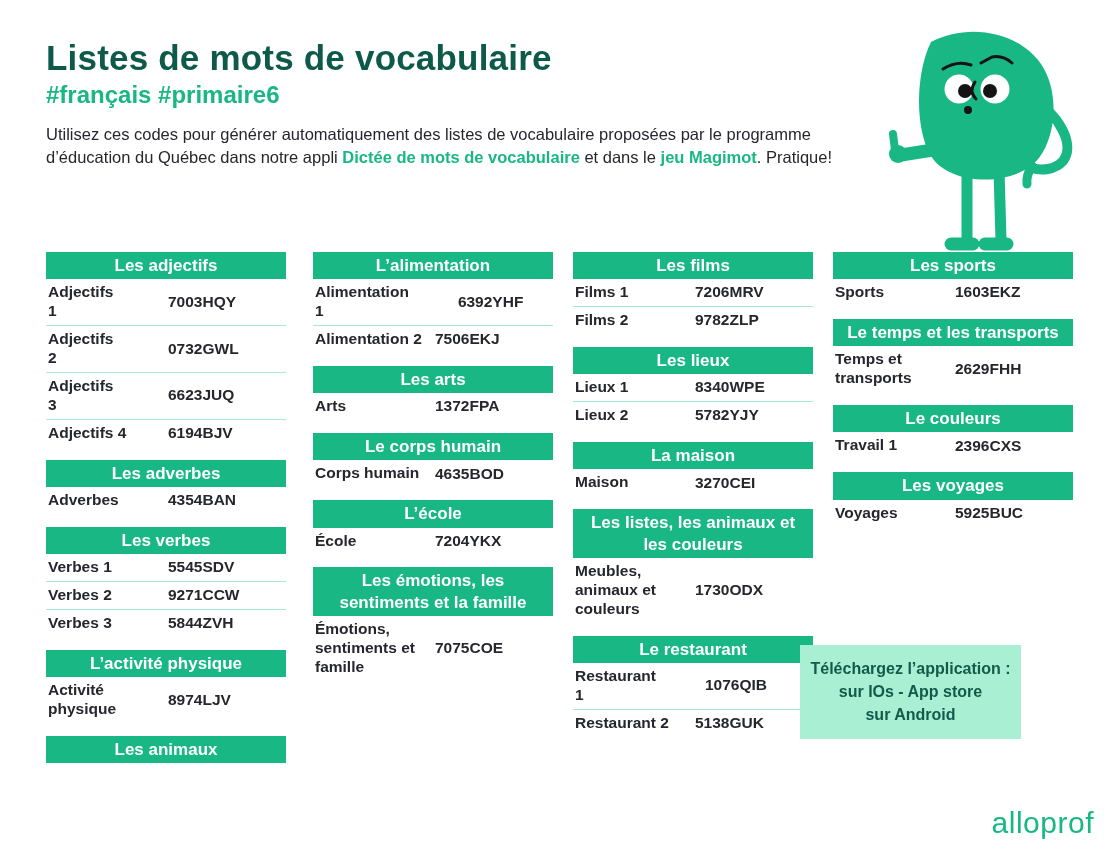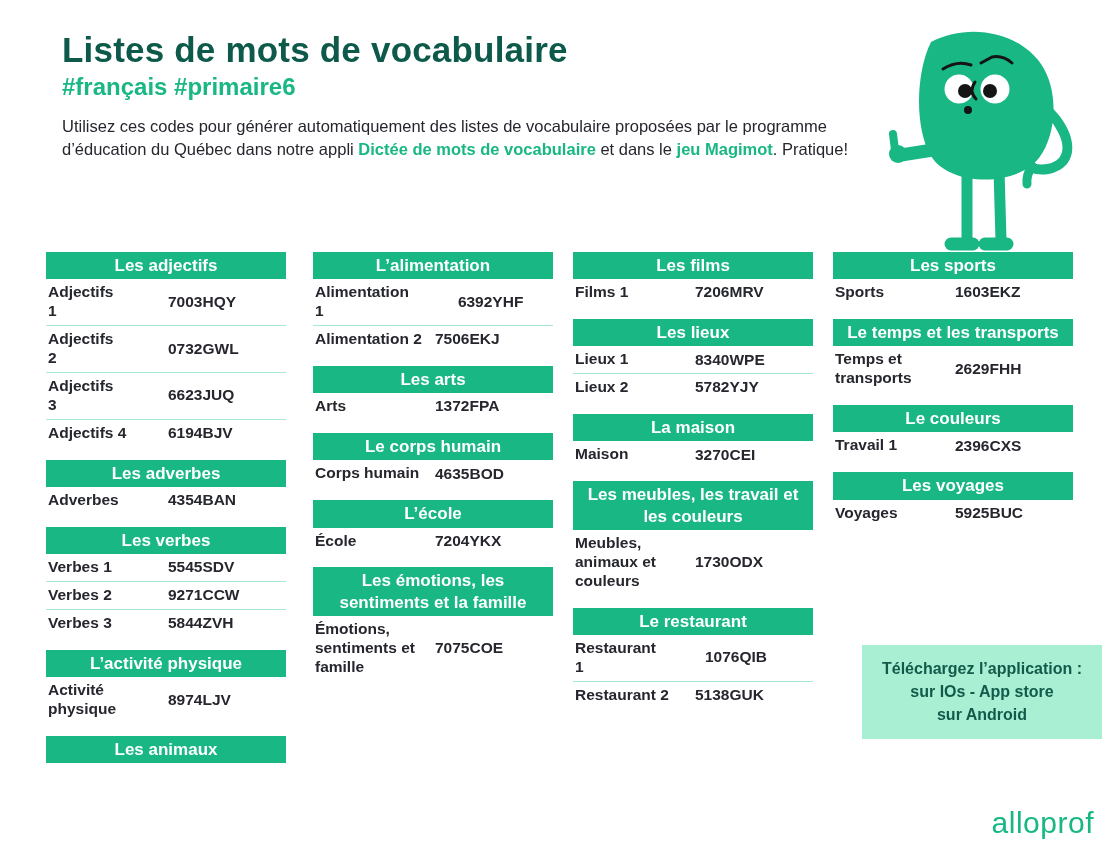--- a/index.html
+++ b/index.html
@@ -9,41 +9,41 @@
     --sep:#a9e8d4;
     --mint:#a8efd3;
   }
   *{box-sizing:border-box;}
   html,body{margin:0;padding:0;background:#e9e9e9;}
   .page{
     position:relative;width:1110px;height:862px;background:#ffffff;
     font-family:"Liberation Sans", sans-serif;overflow:hidden;margin:0 auto;
   }
   
-  .hdr{position:absolute;left:46px;top:32px;width:840px;margin-left:16px;}
+  .hdr{position:absolute;left:46px;top:40px;width:840px;}
   .title{margin:0;font-size:35px;line-height:1.05;font-weight:bold;color:var(--dark);letter-spacing:0.2px;}
   .subtitle{margin:4px 0 0 0;font-size:24px;font-weight:bold;color:var(--green);}
   .intro{margin:14px 0 0 0;font-size:16.5px;line-height:1.42;color:var(--text);width:800px;}
   .intro .lnk{color:var(--green);font-weight:bold;}
   
   .col{position:absolute;top:252px;width:240px;}
   #col-0{left:46px}#col-1{left:313px}#col-2{left:573px}#col-3{left:833px}
   .vtable{margin-bottom:13px;}
   .band{
     background:var(--green);color:#fff;font-weight:bold;font-size:17px;
     text-align:center;min-height:27px;display:flex;align-items:center;justify-content:center;
     padding:3px 4px;line-height:1.25;
   }
   .row{display:flex;align-items:center;padding:4px 2px;font-size:15.5px;font-weight:bold;color:var(--text);min-height:26px;}
   .row:not(:last-child){border-bottom:1.5px solid var(--sep);gap:45px;}
   .lab{flex:1;padding-right:4px;line-height:1.22;}
   .code{width:116px;flex:none;line-height:1.2;}
   
   .dl{
-    position:absolute;left:862px;top:645px;width:240px;
+    position:absolute;left:800px;top:645px;width:221px;
     background:var(--mint);color:#135a4b;font-weight:bold;font-size:16px;
     line-height:1.45;text-align:center;padding:12px 6px;
   }
   
   .logo{
     position:absolute;right:16px;bottom:22px;color:var(--green);
     font-size:30px;font-weight:normal;letter-spacing:0.5px;
   }
   
   .mascot{position:absolute;left:885px;top:30px;width:210px;height:224px;}
@@ -185,41 +185,45 @@
         </div>
       </section>
     </div>
   <div class="col" id="col-2">
       <section class="vtable">
         <div class="band">Les films</div>
         <div class="row">
           <span class="lab">Films 1</span>
           <span class="code">7206MRV</span>
         </div>
+        <div class="row">
+          <span class="lab">Films 2</span>
+          <span class="code">9782ZLP</span>
+        </div>
       </section>
       <section class="vtable">
         <div class="band">Les lieux</div>
         <div class="row">
           <span class="lab">Lieux 1</span>
           <span class="code">8340WPE</span>
         </div>
         <div class="row">
           <span class="lab">Lieux 2</span>
           <span class="code">5782YJY</span>
         </div>
       </section>
       <section class="vtable">
         <div class="band">La maison</div>
         <div class="row">
           <span class="lab">Maison</span>
           <span class="code">3270CEI</span>
         </div>
       </section>
       <section class="vtable">
-        <div class="band">Les meubles, les travail et les couleurs</div>
+        <div class="band">Les listes, les animaux et les couleurs</div>
         <div class="row">
           <span class="lab">Meubles, animaux et couleurs</span>
           <span class="code">1730ODX</span>
         </div>
       </section>
       <section class="vtable">
         <div class="band">Le restaurant</div>
         <div class="row">
           <span class="lab">Restaurant 1</span>
           <span class="code">1076QIB</span>

